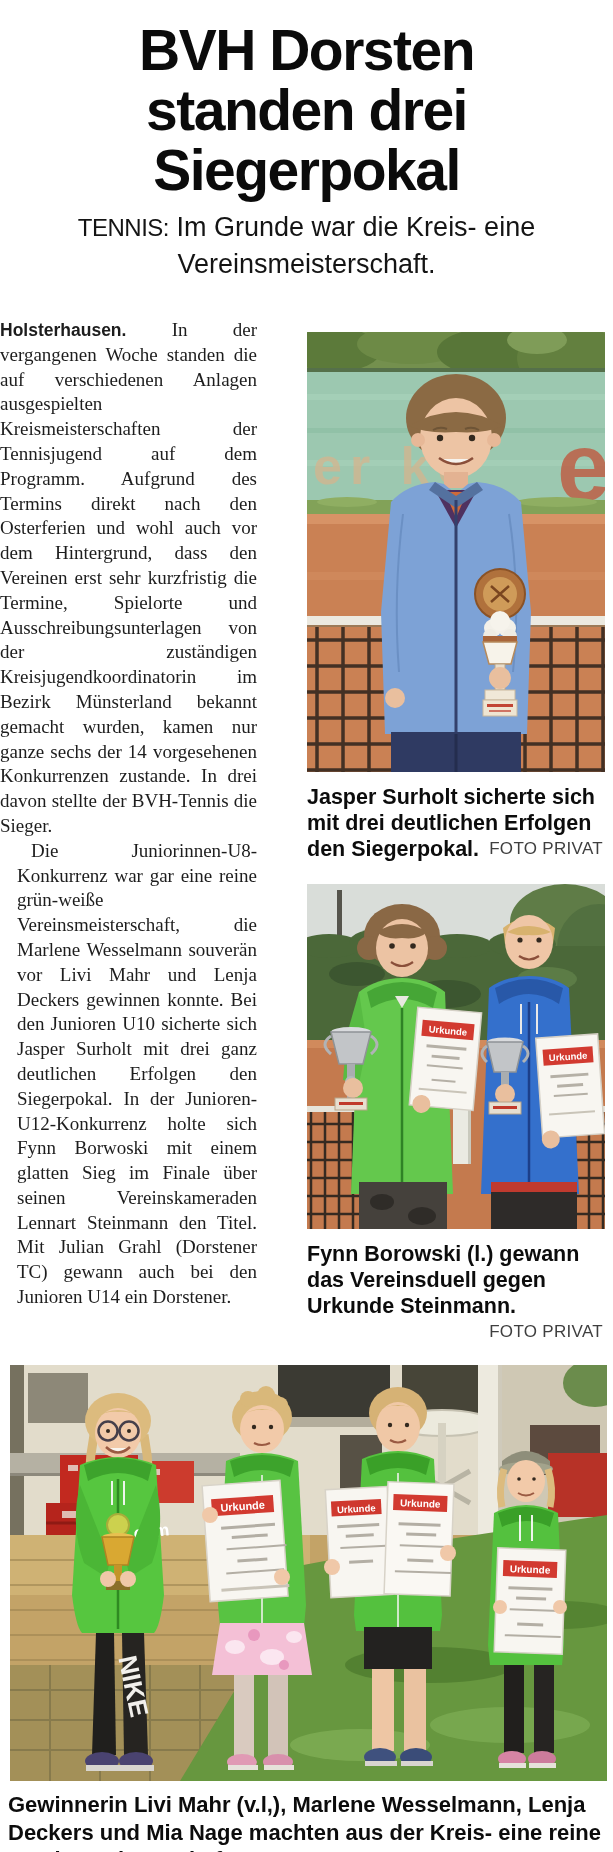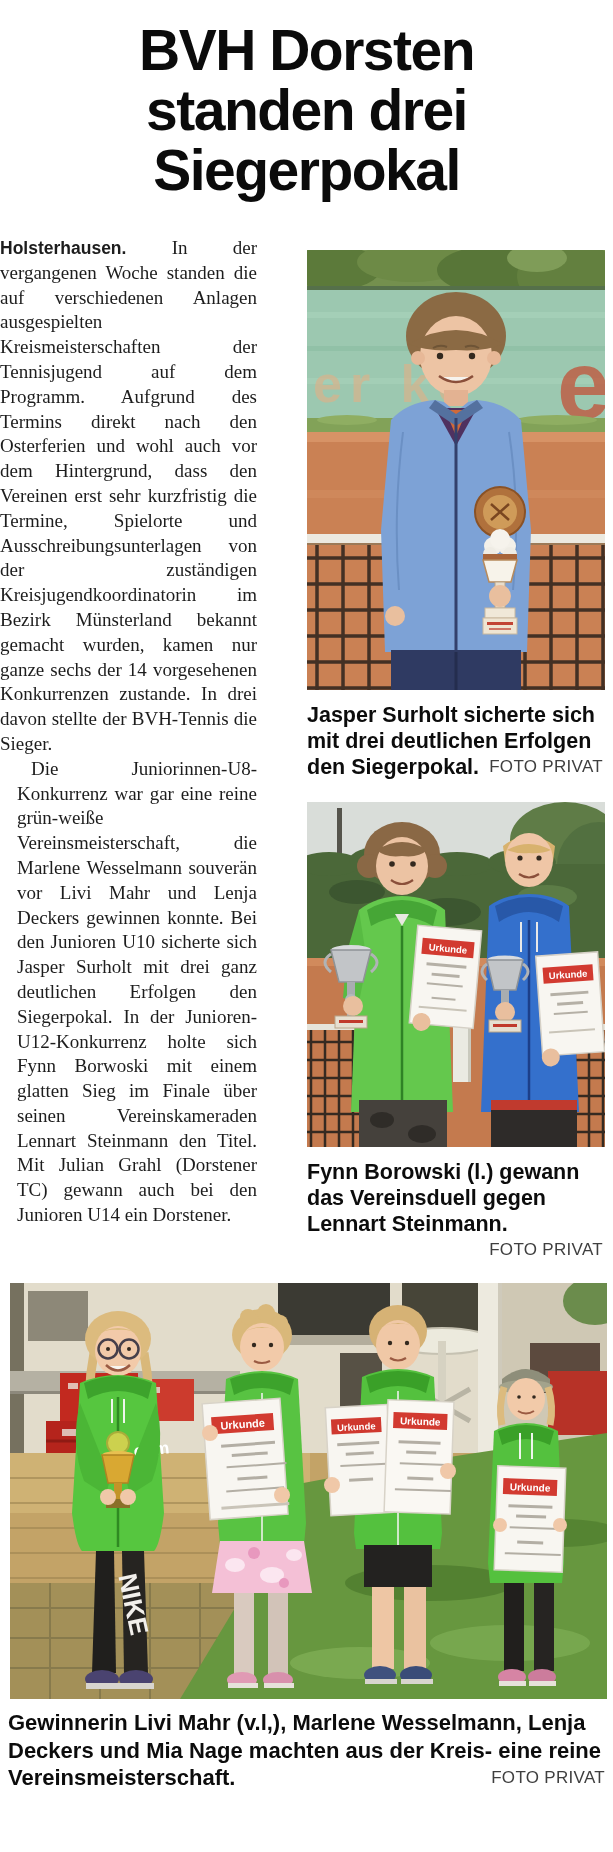--- a/index.html
+++ b/index.html
@@ -85,20 +85,21 @@
 <body>
 
 <div class="page">
 
   <h1 class="headline">
     <span class="hl">BVH Dorsten</span>
     <span class="hl">standen drei</span>
     <span class="hl">Siegerpokal</span>
   </h1>
 
+  <div class="subtitle"><span class="kicker">TENNIS:</span><span> Im Grunde war die Kreis- eine Vereinsmeisterschaft.</span></div>
 
   <div class="columns">
 
     <div class="body-col">
       <p><b class="dateline">Holsterhausen.</b> <span>In der vergangenen Woche standen die auf verschiedenen Anlagen ausgespielten Kreismeisterschaften der Tennisjugend auf dem Programm. Aufgrund des Termins direkt nach den Osterferien und wohl auch vor dem Hintergrund, dass den Vereinen erst sehr kurzfristig die Termine, Spielorte und Ausschreibungsunterlagen von der zuständigen Kreisjugendkoordinatorin im Bezirk Münsterland bekannt gemacht wurden, kamen nur ganze sechs der 14 vorgesehenen Konkurrenzen zustande. In drei davon stellte der BVH-Tennis die Sieger.</span></p>
       <p class="indent">Die Juniorinnen-U8-Konkurrenz war gar eine reine grün-weiße Vereinsmeisterschaft, die Marlene Wesselmann souverän vor Livi Mahr und Lenja Deckers gewinnen konnte. Bei den Junioren U10 sicherte sich Jasper Surholt mit drei ganz deutlichen Erfolgen den Siegerpokal. In der Junioren-U12-Konkurrenz holte sich Fynn Borwoski mit einem glatten Sieg im Finale über seinen Vereinskameraden Lennart Steinmann den Titel. Mit Julian Grahl (Dorstener TC) gewann auch bei den Junioren U14 ein Dorstener.</p>
     </div>
 
     <div class="photo-col">
 
@@ -287,21 +288,21 @@
             <rect x="238" y="164" width="50" height="16" fill="#d23a30"></rect>
             <text x="263" y="176" font-size="9.5" font-weight="bold" fill="#ffffff" text-anchor="middle">Urkunde</text>
             <rect x="244" y="190" width="38" height="3" fill="#b5b0a6"></rect>
             <rect x="250" y="200" width="26" height="3" fill="#b5b0a6"></rect>
             <rect x="246" y="210" width="34" height="2" fill="#b5b0a6"></rect>
             <rect x="240" y="228" width="46" height="2" fill="#c9c4b8"></rect>
             <circle cx="240" cy="254" r="9" fill="#e9bf9e"></circle>
           </g>
         </svg>
         <figcaption class="caption">
-          <span>Fynn Borowski (l.) gewann das Vereinsduell gegen Lennart Steinmann.</span>
+          <span>Fynn Borowski (l.) gewann das Vereinsduell gegen Urkunde Steinmann.</span>
           <span class="credit">FOTO PRIVAT</span>
         </figcaption>
       </figure>
 
     </div>
   </div>
 
   <figure class="bottom-figure">
     <svg class="photo" width="597" height="416" viewBox="0 0 597 416" role="img">
       <g>

